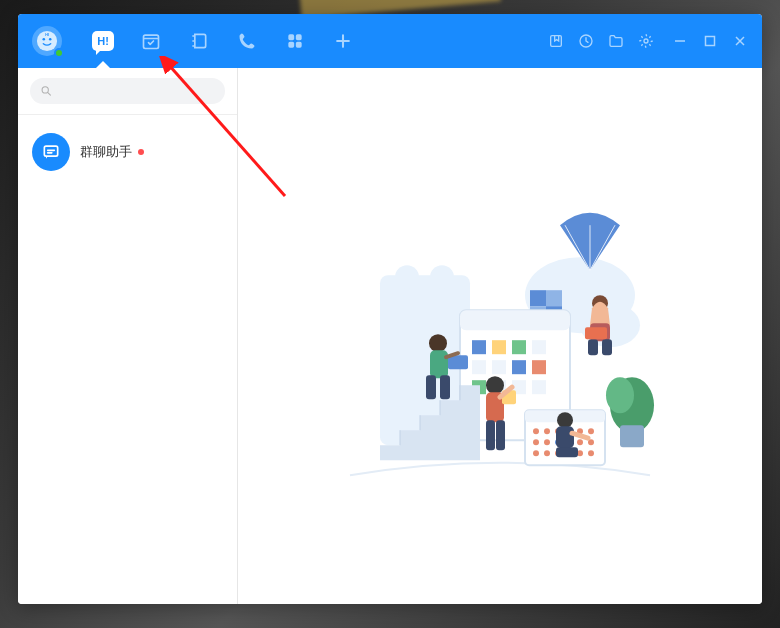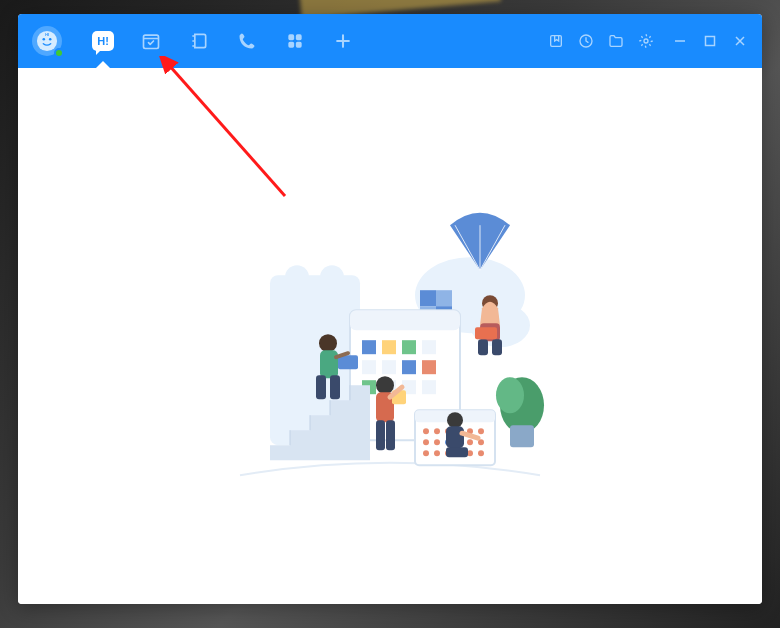--- a/index.html
+++ b/index.html
@@ -332,20 +332,46 @@
       </div>
       <div class="win-btn">
         <svg width="14" height="14" viewBox="0 0 14 14">
           <path d="M3 3 L11 11 M11 3 L3 11" stroke="currentColor" stroke-width="1.5"></path>
         </svg>
       </div>
     </div>
   </div>
 
   <div class="body">
+    <div class="sidebar">
+      <div class="search-wrap">
+        <div class="search">
+          <svg viewBox="0 0 24 24">
+            <circle cx="10" cy="10" r="6" stroke="currentColor" stroke-width="2" fill="none"></circle>
+            <path d="M15 15 L20 20" stroke="currentColor" stroke-width="2" stroke-linecap="round"></path>
+          </svg>
+          <input type="text" placeholder="" style="">
+        </div>
+      </div>
+      <div class="chat-list">
+        <div class="chat-item">
+          <div class="chat-avatar">
+            <svg viewBox="0 0 24 24">
+              <rect x="4" y="5" width="16" height="12" rx="2" stroke="currentColor" stroke-width="2" fill="none"></rect>
+              <path d="M8 10 H16 M8 13 H13" stroke="currentColor" stroke-width="2" stroke-linecap="round"></path>
+              <path d="M8 17 l-2 3 v-3" fill="currentColor"></path>
+            </svg>
+          </div>
+          <div class="chat-name">
+            <span>群聊助手</span>
+            <span class="unread"></span>
+          </div>
+        </div>
+      </div>
+    </div>
 
     <div class="content">
       <svg class="illustration" viewBox="0 0 360 320">
 
         <rect x="60" y="80" width="90" height="170" rx="8" fill="#e8f2fc"></rect>
         <rect x="75" y="70" width="24" height="24" rx="12" fill="#e8f2fc"></rect>
         <rect x="110" y="70" width="24" height="24" rx="12" fill="#e8f2fc"></rect>
         <ellipse cx="260" cy="100" rx="55" ry="38" fill="#e8f2fc"></ellipse>
         <ellipse cx="290" cy="130" rx="30" ry="22" fill="#e8f2fc"></ellipse>
 

